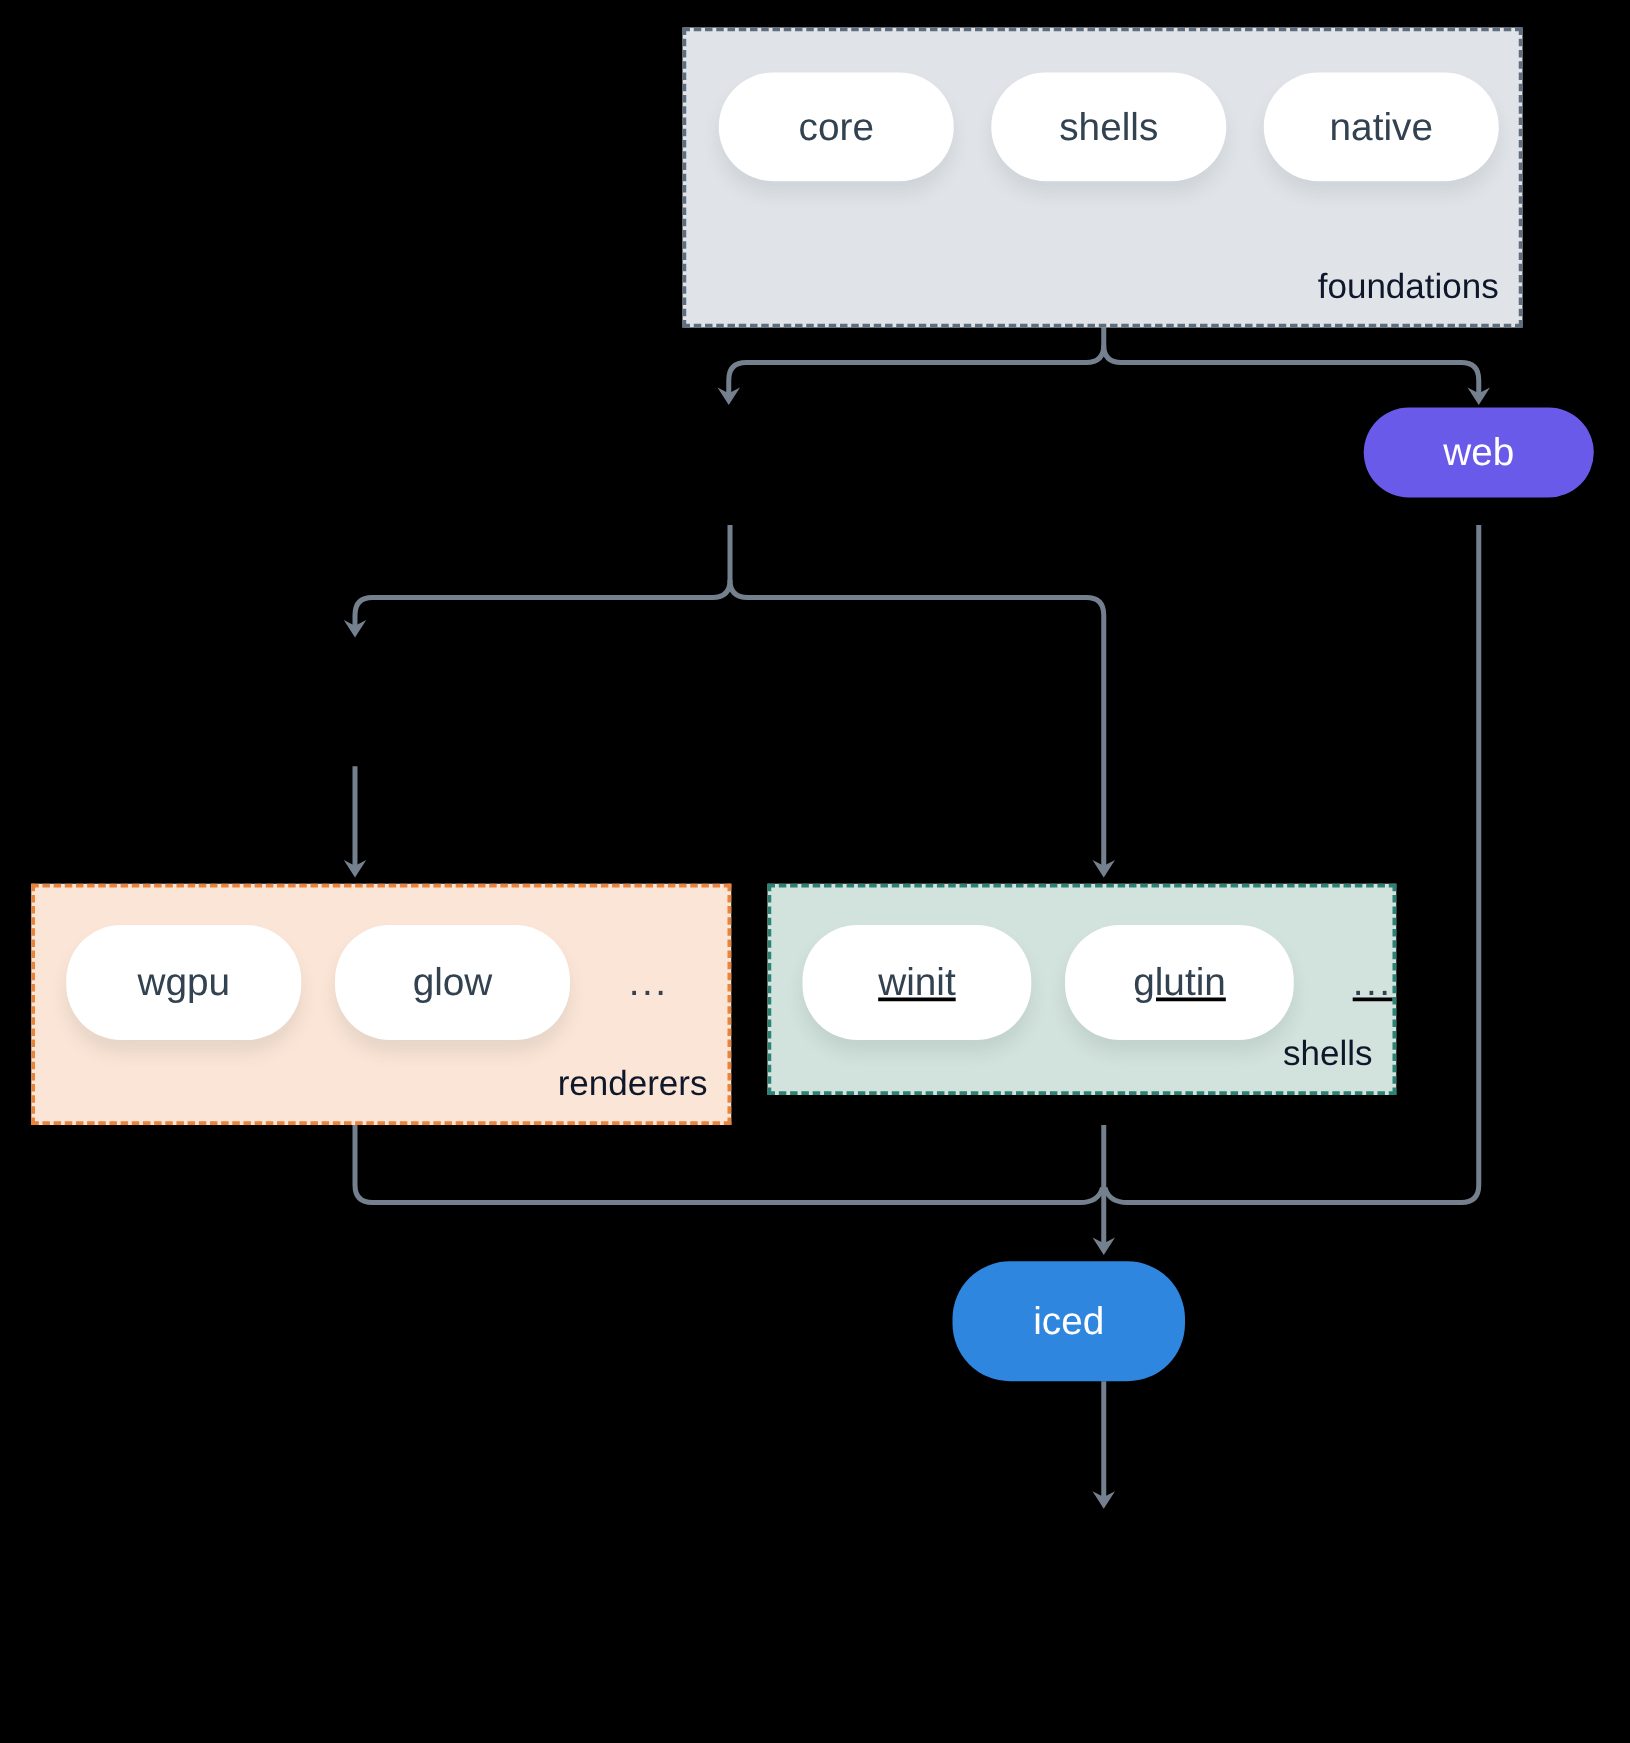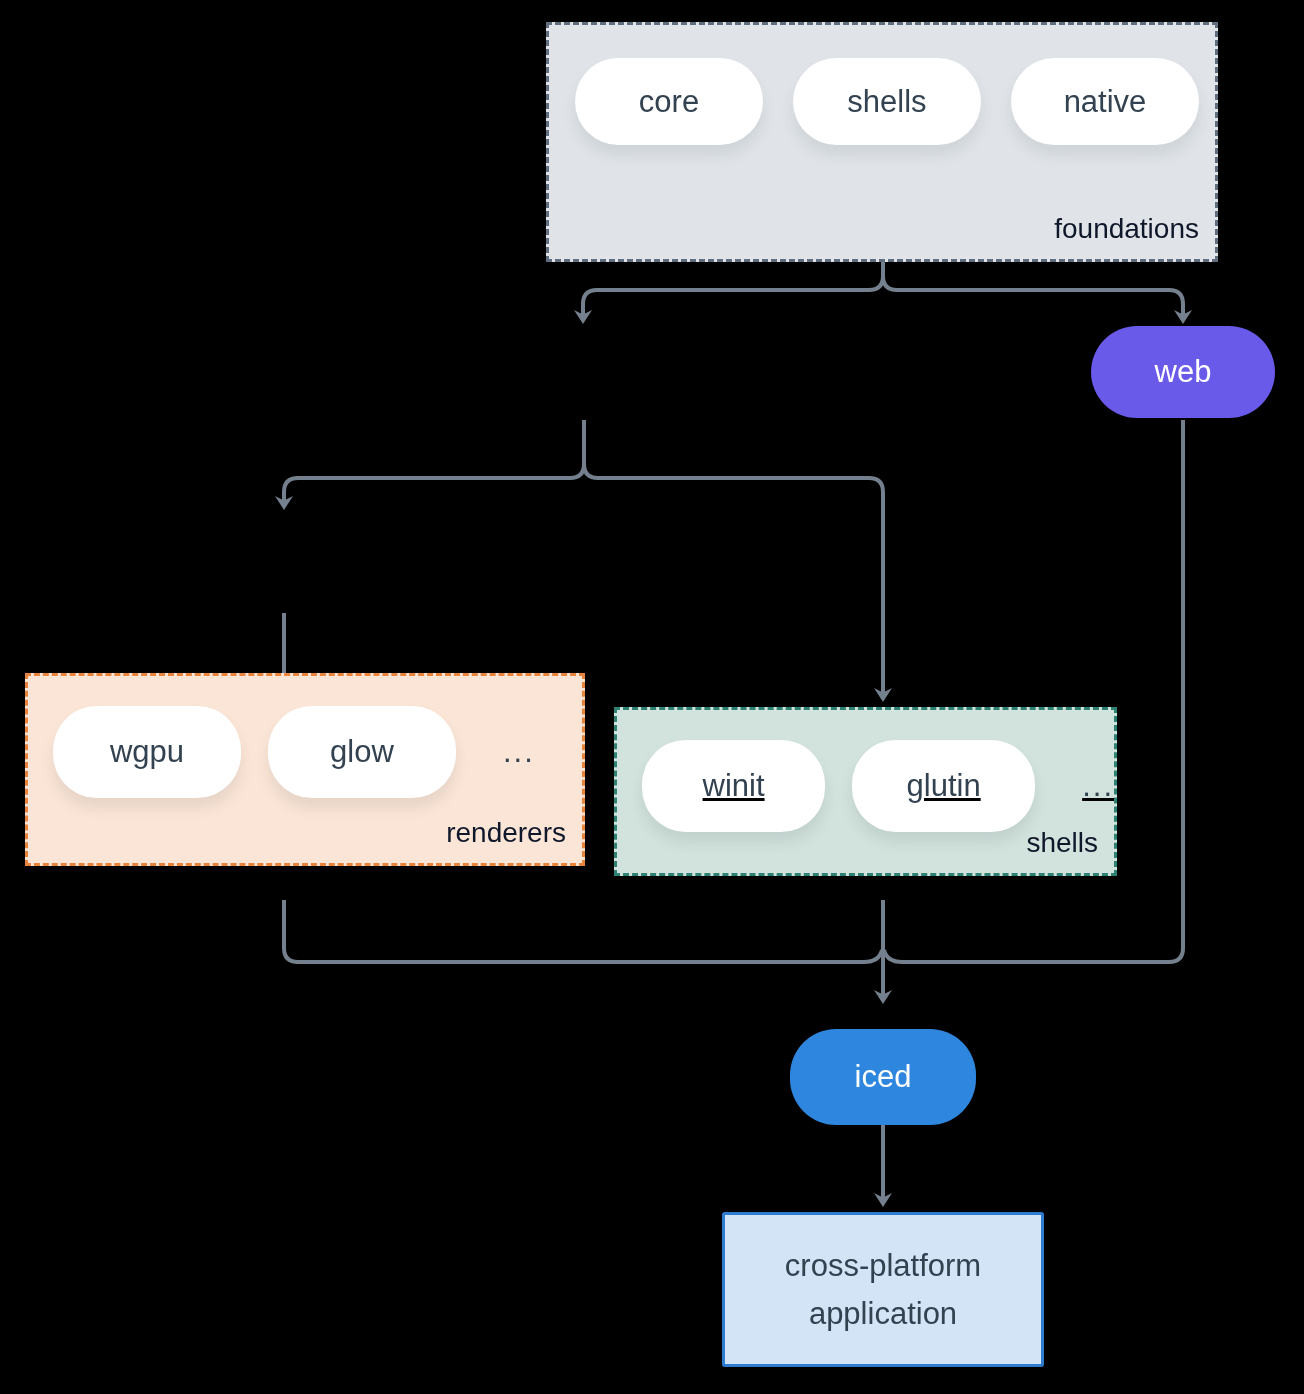--- a/index.html
+++ b/index.html
@@ -43,21 +43,21 @@
     color: #0f172a;
   }
   .group-foundations {
     left: 546px; top: 22px;
     width: 672px; height: 240px;
     background: #e0e4e8;
     border-color: #5f6e7e;
   }
   .group-foundations .pills { padding: 33px 0 0 26px; gap: 30px; }
   .group-renderers {
-    left: 25px; top: 673px;
+    left: 25px; top: 707px;
     width: 560px; height: 193px;
     background: #fbe5d6;
     border-color: #e8843c;
   }
   .group-shells {
     left: 614px; top: 707px;
     width: 503px; height: 169px;
     background: #d2e2dc;
     border-color: #2e8273;
     text-decoration: underline;
@@ -85,23 +85,23 @@
     color: #334250;
     margin-left: 20px;
     letter-spacing: 2px;
   }
   .node {
     position: absolute;
     color: #ffffff;
     border-radius: 46px;
   }
   .node-native   { left: 492px;  top: 326px; width: 184px; height: 94px; background: #695ae9; }
-  .node-web      { left: 1091px; top: 326px; width: 184px; height: 92px; background: #695ae9; }
+  .node-web      { left: 1091px; top: 326px; width: 184px; height: 72px; background: #695ae9; }
   .node-graphics { left: 190px;  top: 516px; width: 189px; height: 95px; background: #e2823c; }
-  .node-iced     { left: 790px;  top: 1009px; width: 186px; height: 96px; background: #2e86de; margin-top: 20px; }
+  .node-iced     { left: 762px;  top: 1009px; width: 186px; height: 96px; background: #2e86de; }
   
   .app-box {
     position: absolute;
     left: 722px; top: 1212px;
     width: 322px; height: 155px;
     background: #d4e4f7;
     border: 3px solid #2e7cd0;
     border-radius: 3px;
     box-sizing: border-box;
     display: flex;
@@ -168,15 +168,14 @@
     <div class="pills">
       <div class="pill white-pill">winit</div>
       <div class="pill white-pill">glutin</div>
       <div class="ellipsis">...</div>
     </div>
     <div class="group-label">shells</div>
   </div>
 
   <div class="pill node node-iced">iced</div>
 
-  <div class="app-box">cross-platform application</div>
 
 </div>
 
 </body></html>

